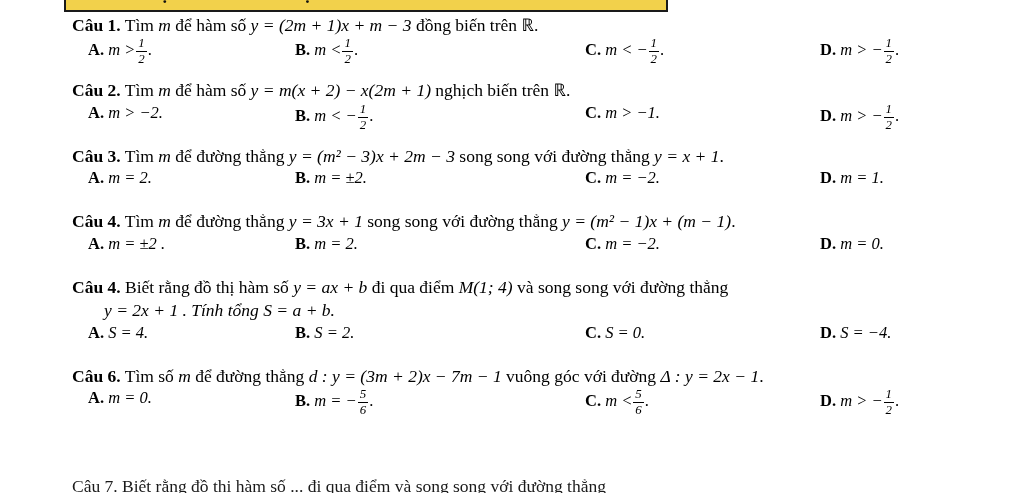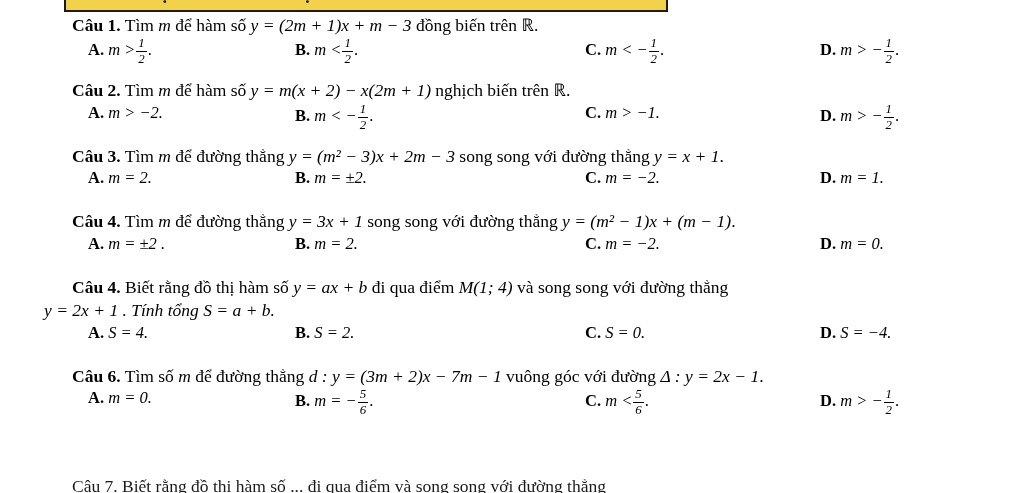--- a/index.html
+++ b/index.html
@@ -109,21 +109,21 @@
     font-size: .78em;
     padding: 0 2px 1px 2px;
     border-bottom: 1.1px solid #000;
   }
   .frac .den {
     display: block;
     font-size: .78em;
     padding: 1px 2px 0 2px;
   }
   .blockbody {
-    padding-left: 44px;
+    padding-left: 104px;
     font-size: 17.5px;
     line-height: 1.34;
   }
   .cutoff {
     position: absolute;
     left: 0;
     bottom: 0;
     width: 1024px;
     height: 14px;
     overflow: hidden;

